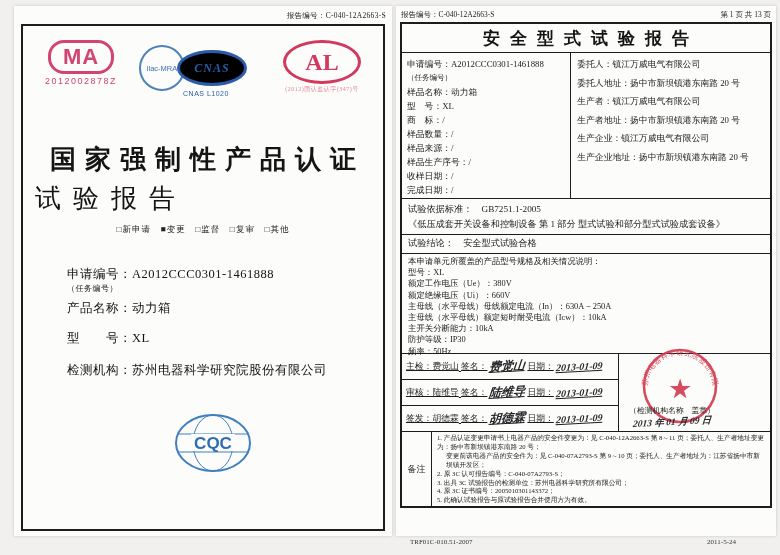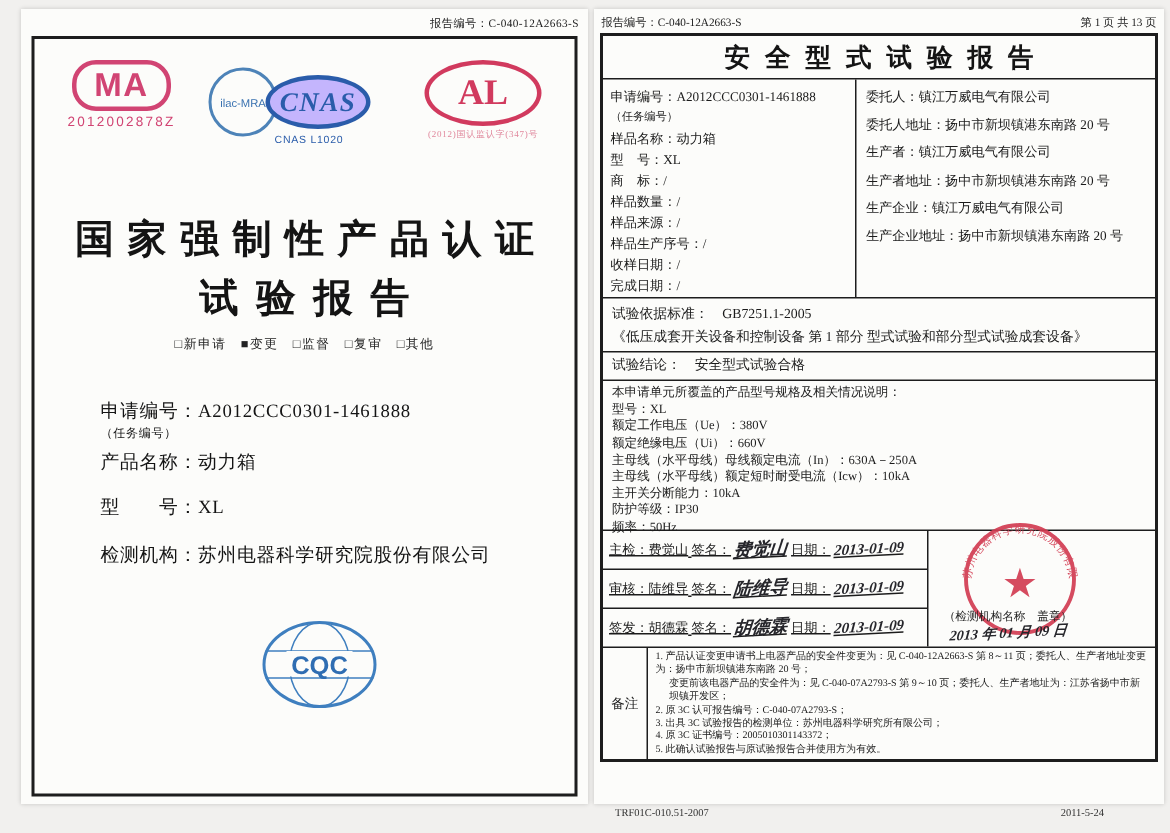--- a/index.html
+++ b/index.html
@@ -24,32 +24,32 @@
              font-size:22px; font-weight:bold; color:#d14473; letter-spacing:1px; }
   .cma-num { margin-top:2px; font-size:9px; color:#d14473; letter-spacing:1.5px;
              font-family:"Liberation Sans",sans-serif; }
   .mid-logos { position:relative; width:122px; height:66px; }
   .ilac-circle { position:absolute; left:0; top:5px; width:46px; height:46px; border-radius:50%;
                  border:2px solid #4d83b8; display:flex; align-items:center; justify-content:center;
                  font-size:7.5px; font-weight:normal; color:#3a72b0;
                  font-family:"Liberation Sans",sans-serif; background:#fcfcfa; }
   .cnas-ellipse { position:absolute; left:38px; top:10px; width:70px; height:36px; border-radius:50%;
                   border:3px solid #2a5caa; display:flex; align-items:center; justify-content:center;
-                  font-size:18px; font-weight:bold; font-style:italic; color:#2a5caa;
-                  letter-spacing:1px; background:#c4b5fd; font-family:"Liberation Serif",serif; }
+                  font-size:12px; font-weight:bold; font-style:italic; color:#2a5caa;
+                  letter-spacing:1px; background:#000000; font-family:"Liberation Serif",serif; }
   .cnas-sub { position:absolute; left:44px; top:50px; font-size:7px; color:#2a5caa;
               font-family:"Liberation Sans",sans-serif; letter-spacing:.5px; }
   .al-ellipse { display:inline-block; width:78px; height:44px; border:3.5px solid #d13a5e; border-radius:50%;
                 font-size:24px; font-weight:bold; color:#d13a5e; line-height:38px;
                 font-family:"Liberation Serif",serif; }
   .al-sub { margin-top:1px; font-size:6px; color:#e0889d; letter-spacing:.5px; }
   .l-title1 { position:absolute; top:116px; left:0; right:0; text-align:center;
               font-size:26px; letter-spacing:9px; font-weight:600; color:#141414; text-indent:9px; }
-  .l-title2 { position:absolute; top:155px; left:0; right:0; text-align:center;
-              font-size:26px; letter-spacing:12px; font-weight:700; color:#141414; text-indent:12px; }
+  .l-title2 { position:absolute; top:155px; left:0; right:0; 
+              font-size:26px; letter-spacing:12px; font-weight:400; color:#141414; text-indent:12px; }
   .l-types { position:absolute; top:198px; left:0; right:0; text-align:center;
              font-size:8.5px; letter-spacing:1px; color:#222; }
   .l-field { position:absolute; left:44px; font-size:12.5px; color:#141414; letter-spacing:.5px; }
   .f-appno   { top:240px; }
   .f-tasknote{ top:257px; font-size:8px; }
   .f-product { top:274px; }
   .f-model   { top:304px; }
   .f-agency  { top:336px; }
   .cqc-wrap { position:absolute; top:386px; left:0; right:0; text-align:center;padding-left:20px; }
 

